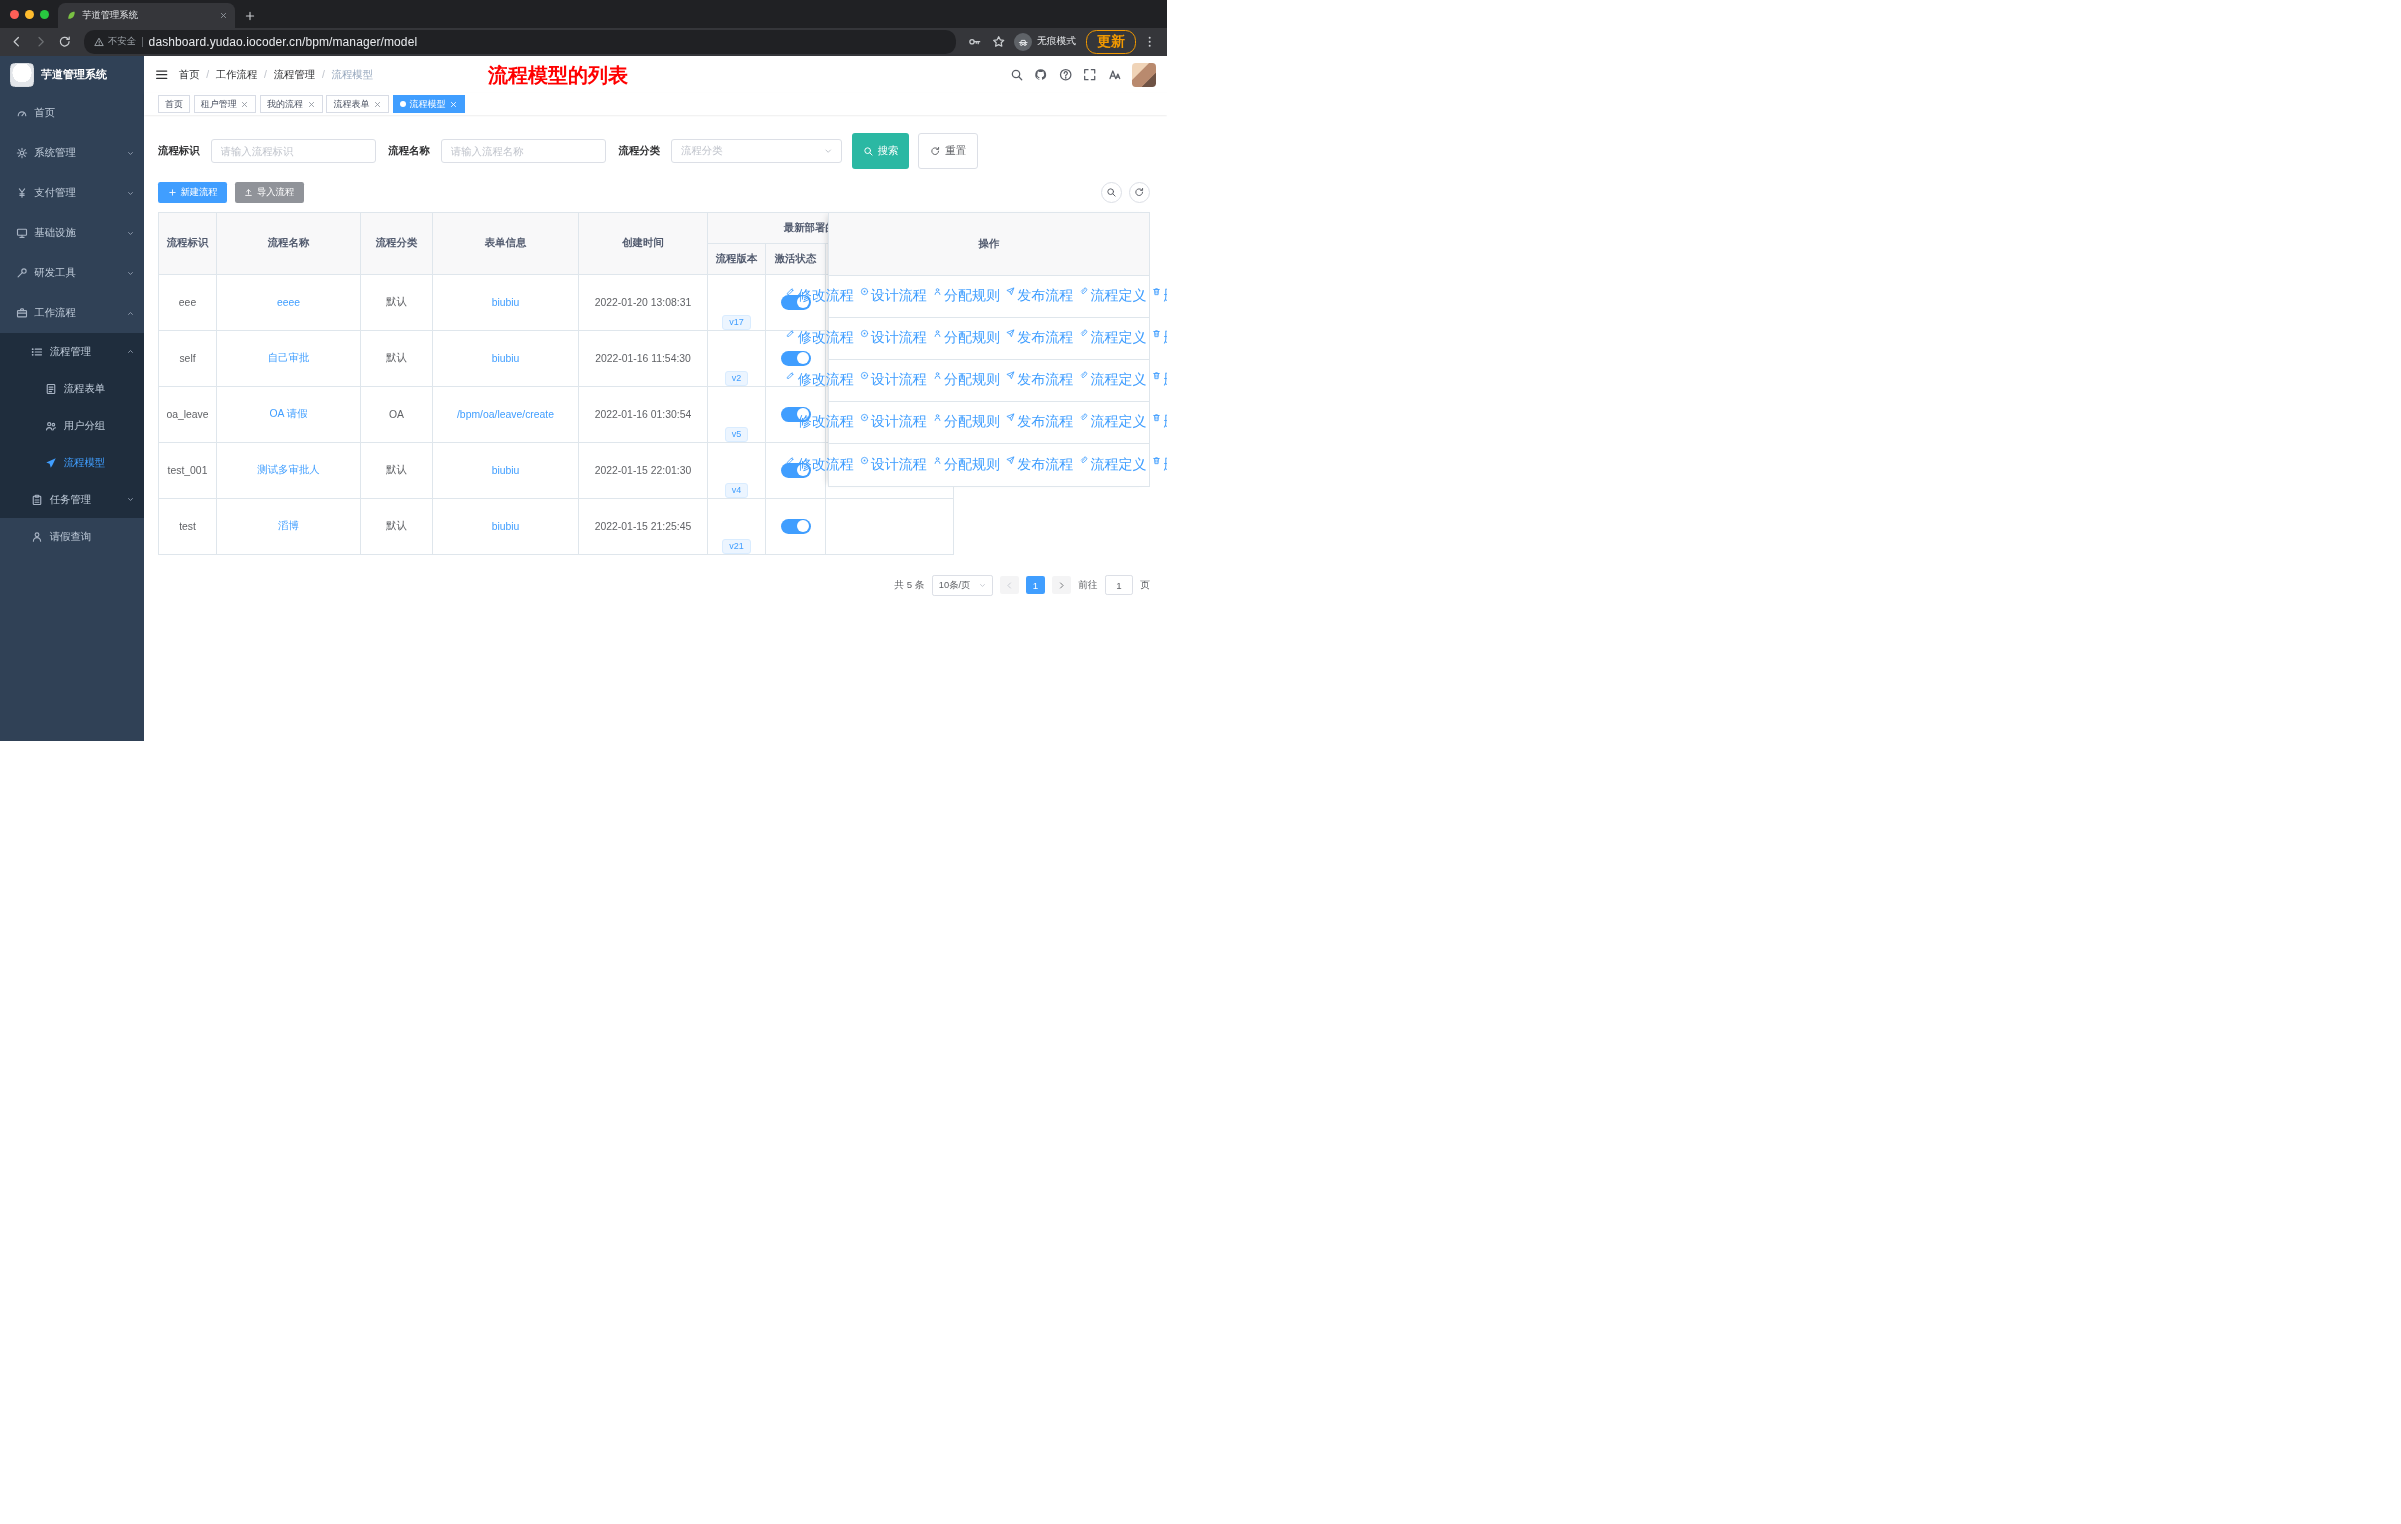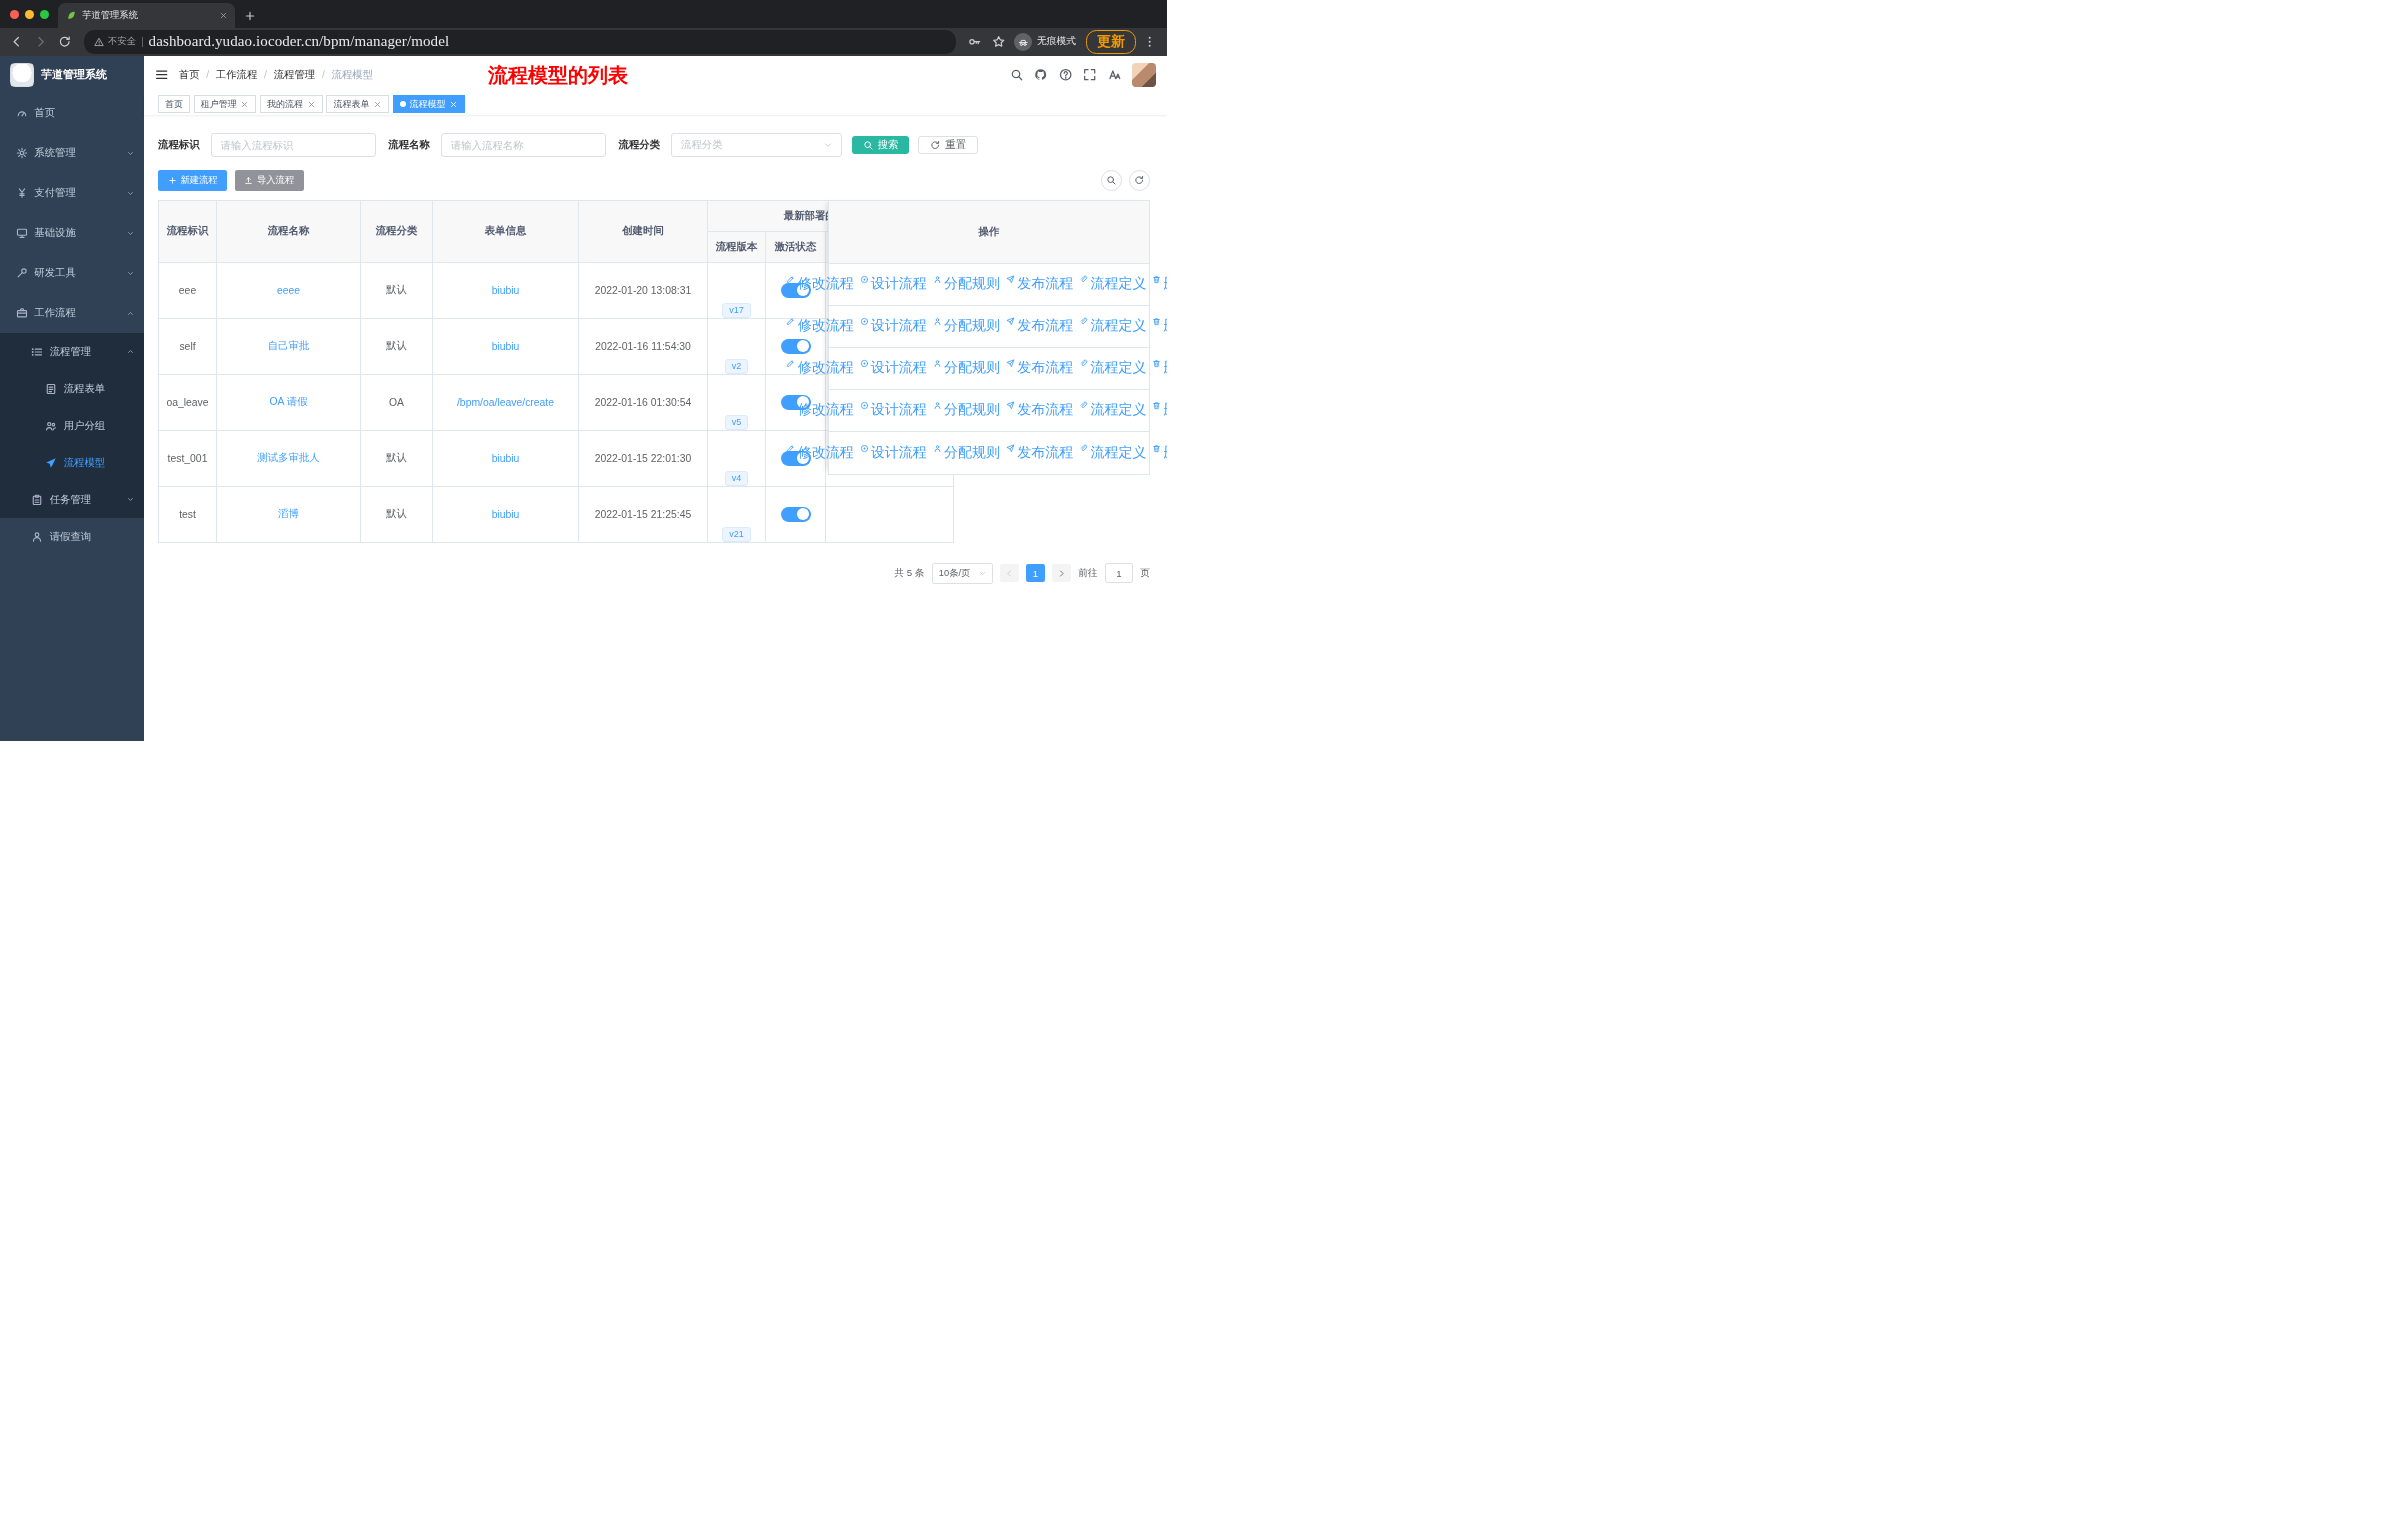--- a/index.html
+++ b/index.html
@@ -19,21 +19,21 @@
   .tab { width:177px; height:25px; background:#35363a; border-radius:7.4px 7.4px 0 0; display:flex; align-items:center; gap:6px; padding:0 7.4px; }
   .tab-title { color:#e8eaed; font-size:9.3px; flex:1; white-space:nowrap; overflow:hidden; text-overflow:ellipsis; }
   .tab-close { color:#9aa0a6; }
   .newtab { color:#c9cccf; margin:0 0 6px 9px; }
   .toolbar { height:27.5px; background:#35363a; display:flex; align-items:center; padding:0 7.4px; gap:4.5px; }
   .navic { width:19.4px; height:19.4px; display:flex; align-items:center; justify-content:center; color:#c9cccf; }
   .navic.dis { color:#6e7174; }
   .urlbar { flex:1; height:24px; background:#202124; border-radius:10.4px; display:flex; align-items:center; gap:6px; padding:0 10.4px; margin:0 4.5px; }
   .sec { display:flex; align-items:center; gap:3.7px; color:#9aa0a6; font-size:9.3px; }
   .url-div { width:0.7px; height:10.4px; background:#5f6368; }
-  .url { color:#e8eaed; font-size:15px; letter-spacing:0.1px;font-family:Liberation Serif, serif; }
+  .url { color:#e8eaed; font-size:12px; letter-spacing:0.1px; }
   .tool-ic { color:#c9cccf; }
   .profile-chip { display:flex; align-items:center; gap:5.2px; color:#e8eaed; font-size:9.7px; padding:1.5px 6px 1.5px 1.5px; }
   .incog-circle { width:18px; height:18px; border-radius:50%; background:#5f6368; color:#e8eaed; display:flex; align-items:center; justify-content:center; }
   .update-btn { border:1.1px solid #f29900; color:#f29900; font-size:14px; border-radius:10.4px; padding:2.2px 9.7px; background:transparent; font-weight:700; }
 
   
   .app { position:absolute; top:56px; left:0; right:0; bottom:0; display:flex; }
   .sidebar { width:144px; flex:none; background:#304156; color:#bfcbd9; overflow:hidden; }
   .logo { height:37px; display:flex; align-items:center; gap:7.4px; padding:0 9.7px; }
   .logo-img { width:24px; height:24px; border-radius:4.5px; background:radial-gradient(circle at 50% 40%, #ffffff 0 55%, #e3e6ea 56% 100%); border:0.7px solid #d9dde2; }
@@ -67,21 +67,21 @@
   .tag .tag-close { color:#8f959e; }
   .tag.active .tag-close { color:#fff; }
 
   
   .content { padding:0 17px 0 14px; flex:1; }
   .filters { margin-top:18px; display:flex; align-items:center; }
   .f-label { font-size:10.4px; font-weight:700; color:#303133; margin-right:11px; white-space:nowrap; }
   .inp { height:24px; width:165px; border:0.7px solid #dcdfe6; border-radius:3px; padding:0 9px; font-size:10.4px; color:#606266; outline:none; margin-right:12.7px; font-family:inherit; }
   .inp::placeholder { color:#c0c4cc; }
   .selectbox { height:24px; width:171px; border:0.7px solid #dcdfe6; border-radius:3px; padding:0 7.4px 0 9px; display:flex; align-items:center; justify-content:space-between; color:#c0c4cc; font-size:10.4px; margin-right:9.7px; cursor:pointer; }
-  .btn { height:18px; border:none; border-radius:3px; font-size:10.4px; display:inline-flex; align-items:center; gap:4.5px; padding:0 11px; cursor:pointer; font-family:inherit; }
+  .btn { height:36px; border:none; border-radius:3px; font-size:10.4px; display:inline-flex; align-items:center; gap:4.5px; padding:0 11px; cursor:pointer; font-family:inherit; }
   .btn-search { background:#2bb8a3; color:#fff; margin-right:9px; }
   .btn-reset { background:#fff; border:0.7px solid #dcdfe6; color:#606266; }
   .actions { margin-top:12.7px; display:flex; align-items:center; }
   .btn-sm { height:21px; border:none; border-radius:2.2px; font-size:9.3px; display:inline-flex; align-items:center; gap:3.7px; padding:0 9.7px; color:#fff; cursor:pointer; font-family:inherit; }
   .btn-create { background:#409eff; }
   .btn-import { background:#909399; margin-left:7.4px; }
   .right-tools { margin-left:auto; display:flex; gap:7.4px; }
   .circle-btn { width:21px; height:21px; border-radius:50%; border:0.7px solid #dcdfe6; background:#fff; color:#5a5e66; display:flex; align-items:center; justify-content:center; cursor:pointer; }
 
   

